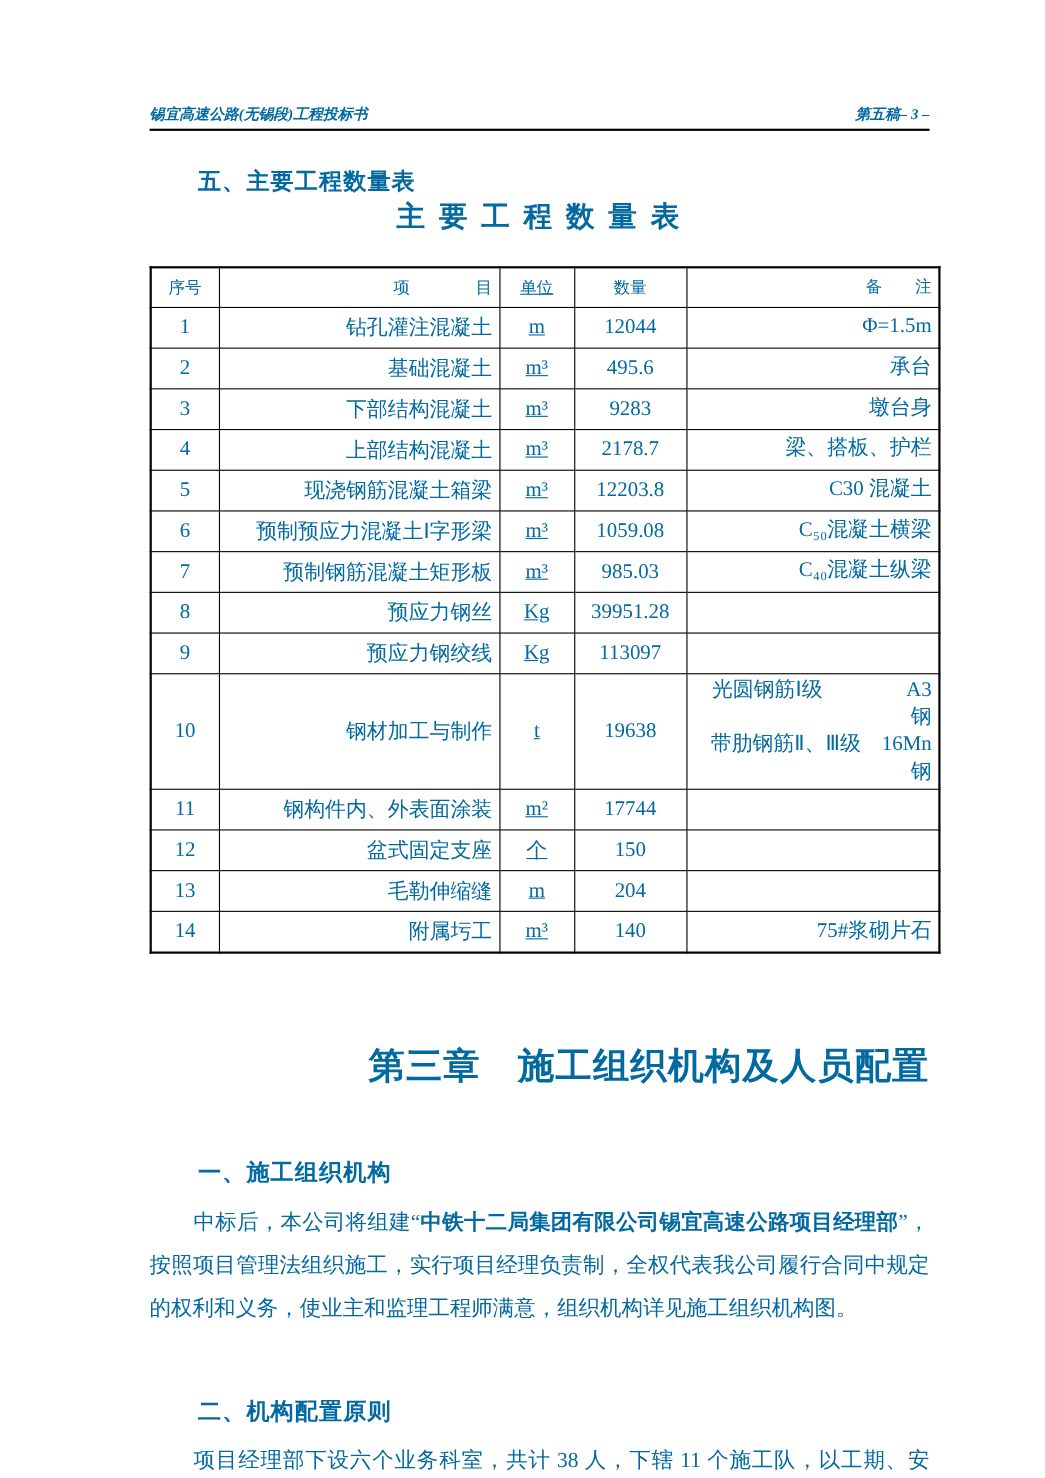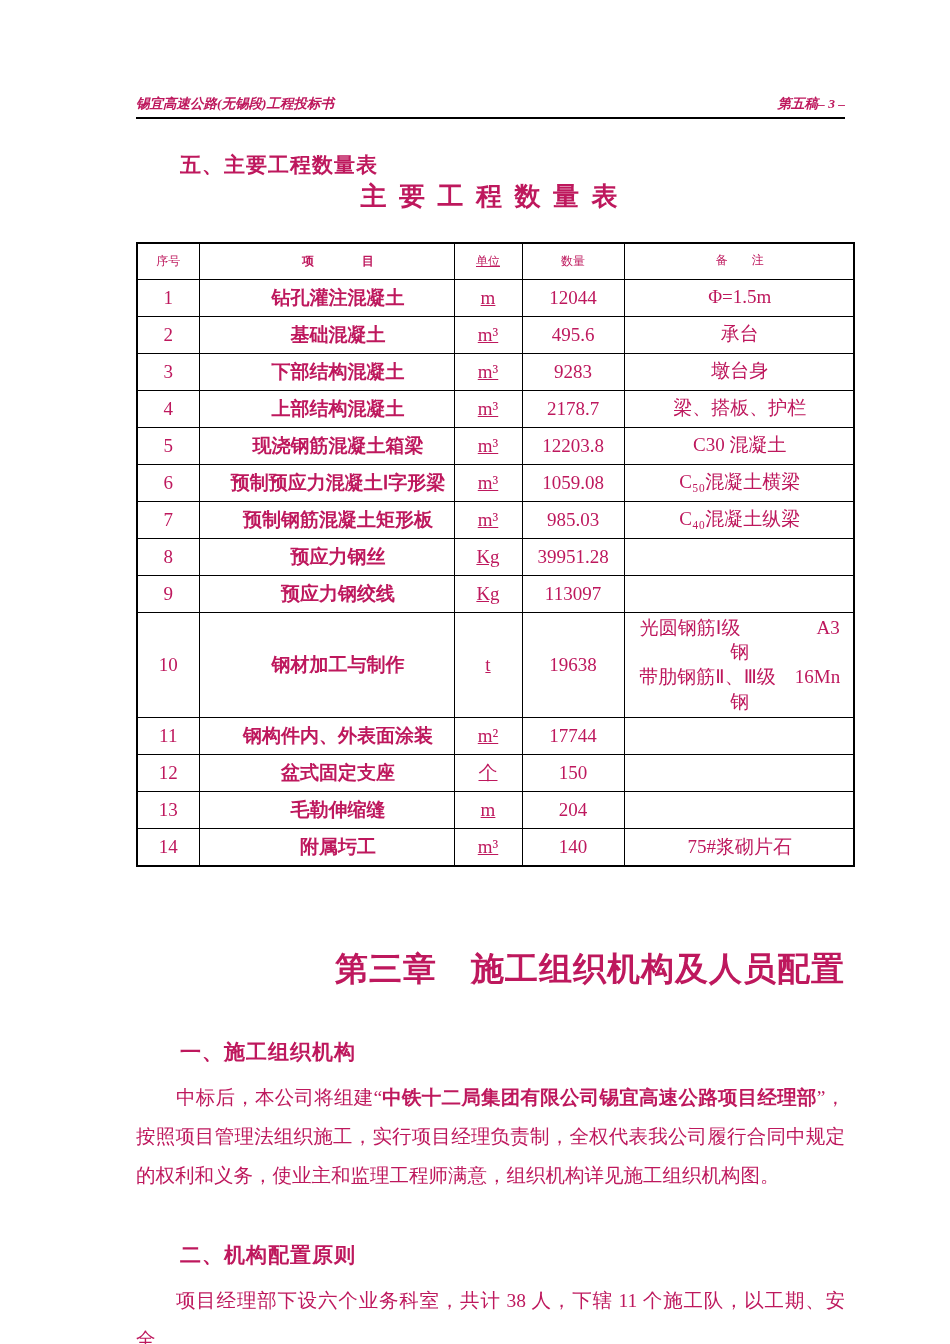--- a/index.html
+++ b/index.html
@@ -4,21 +4,21 @@
 <style>
   * { margin: 0; padding: 0; box-sizing: border-box; }
   html, body { background: #e8e8e8; }
   .page {
     position: relative;
     width: 950px;
     height: 1344px;
     margin: 0 auto;
     background: #ffffff;
     font-family: "Liberation Serif", serif;
-    color: #be185d;
+    color: #0369a1;
     overflow: hidden;
   }
   .content { margin: 0 105px 0 136px; }
 
   .header {
     display: flex;
     justify-content: space-between;
     align-items: flex-end;
     padding-top: 95px;
     padding-bottom: 4px;
@@ -52,39 +52,39 @@
     font-size: 19px;
     border: 2px solid #000;
   }
   .qtable th, .qtable td {
     border: 1px solid #000;
     height: 37px;
     padding: 3px 6px;
     font-weight: normal;
     vertical-align: middle;
   }
-  .qtable thead th { text-align: center; height: 36px; font-size: 12px; margin-top: 10px; }
+  .qtable thead th { text-align: center; height: 36px; font-size: 15px; margin-top: 10px; }
   .qtable .c0 { width: 62px;  text-align: center; }
-  .qtable .c1 { width: 255px; text-align: center; padding-left: 29px; font-weight: bold; }
+  .qtable .c1 { width: 255px; text-align: right; padding-left: 29px; }
   .qtable .c2 { width: 68px;  text-align: center; text-decoration: underline; }
   .qtable .c3 { width: 102px; text-align: center; }
-  .qtable .c4 { width: 230px; text-align: center; padding-left: 8px;
+  .qtable .c4 { width: 230px; text-align: right; padding-left: 8px;
                 white-space: pre-line; line-height: 1.3; }
 
   .h-chapter {
     margin-top: 80px;
     text-align: right;
     font-family: "Liberation Sans", sans-serif;
     font-weight: bold;
     font-size: 33px;
     letter-spacing: 1px;
   }
 
   .h-sub {
-    margin-top: 46px;
+    margin-top: 60px;
     margin-left: 44px;
     font-family: "Liberation Sans", sans-serif;
     font-weight: bold;
     font-size: 21px;
     letter-spacing: 1px;
   }
 
   .para {
     margin-top: 12px;
     font-size: 19.5px;

